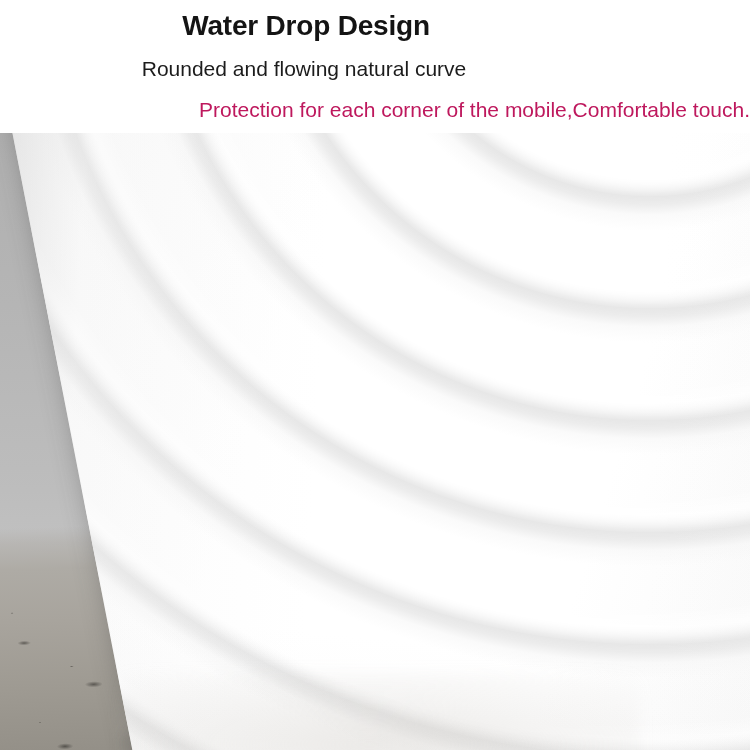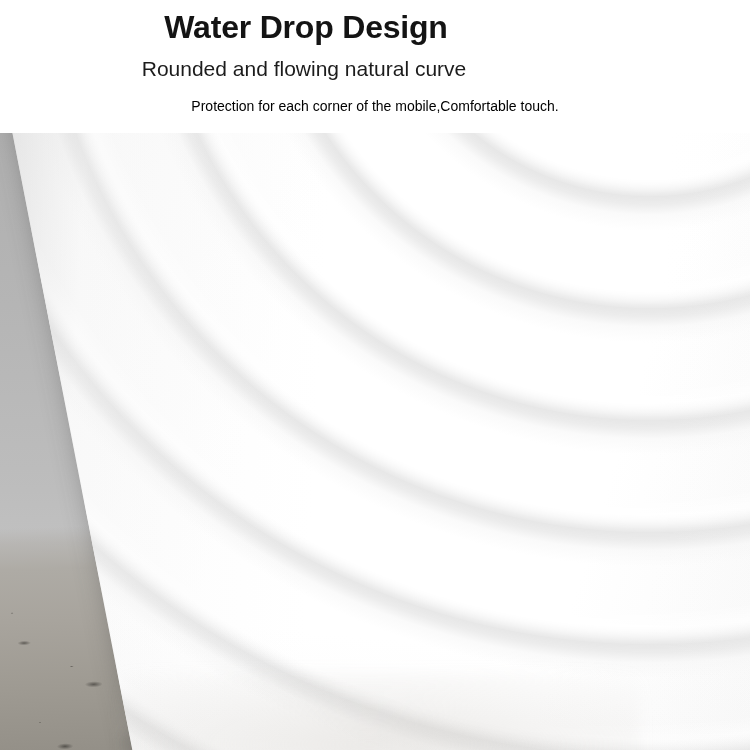--- a/index.html
+++ b/index.html
@@ -28,21 +28,21 @@
     height: 133px;
     background: #ffffff;
     z-index: 40;
   }
 
   #headline {
     position: absolute;
     top: 11px;
     width: 605px;
     text-align: center;
-    font-size: 32px;
+    font-size: 28px;
     font-weight: bold;
     color: #141414;
     letter-spacing: -0.2px;
     line-height: 1.05;
     white-space: nowrap;
     padding-left: 7px;
   }
 
   #subline-1 {
     position: absolute;
@@ -53,24 +53,24 @@
     font-weight: 400;
     color: #1c1c1c;
     line-height: 1.05;
     white-space: nowrap;
   }
 
   #subline-2 {
     position: absolute;
     top: 99px;
     width: 750px;
-    text-align: center;
-    font-size: 14px;
+    text-align: right;
+    font-size: 21px;
     font-weight: 400;
-    color: #000000;
+    color: #be185d;
     line-height: 1.05;
     white-space: nowrap;
   }
 
   
   #photo {
     position: absolute;
     left: 0; top: 133px;
     width: 750px;
     height: 617px;

